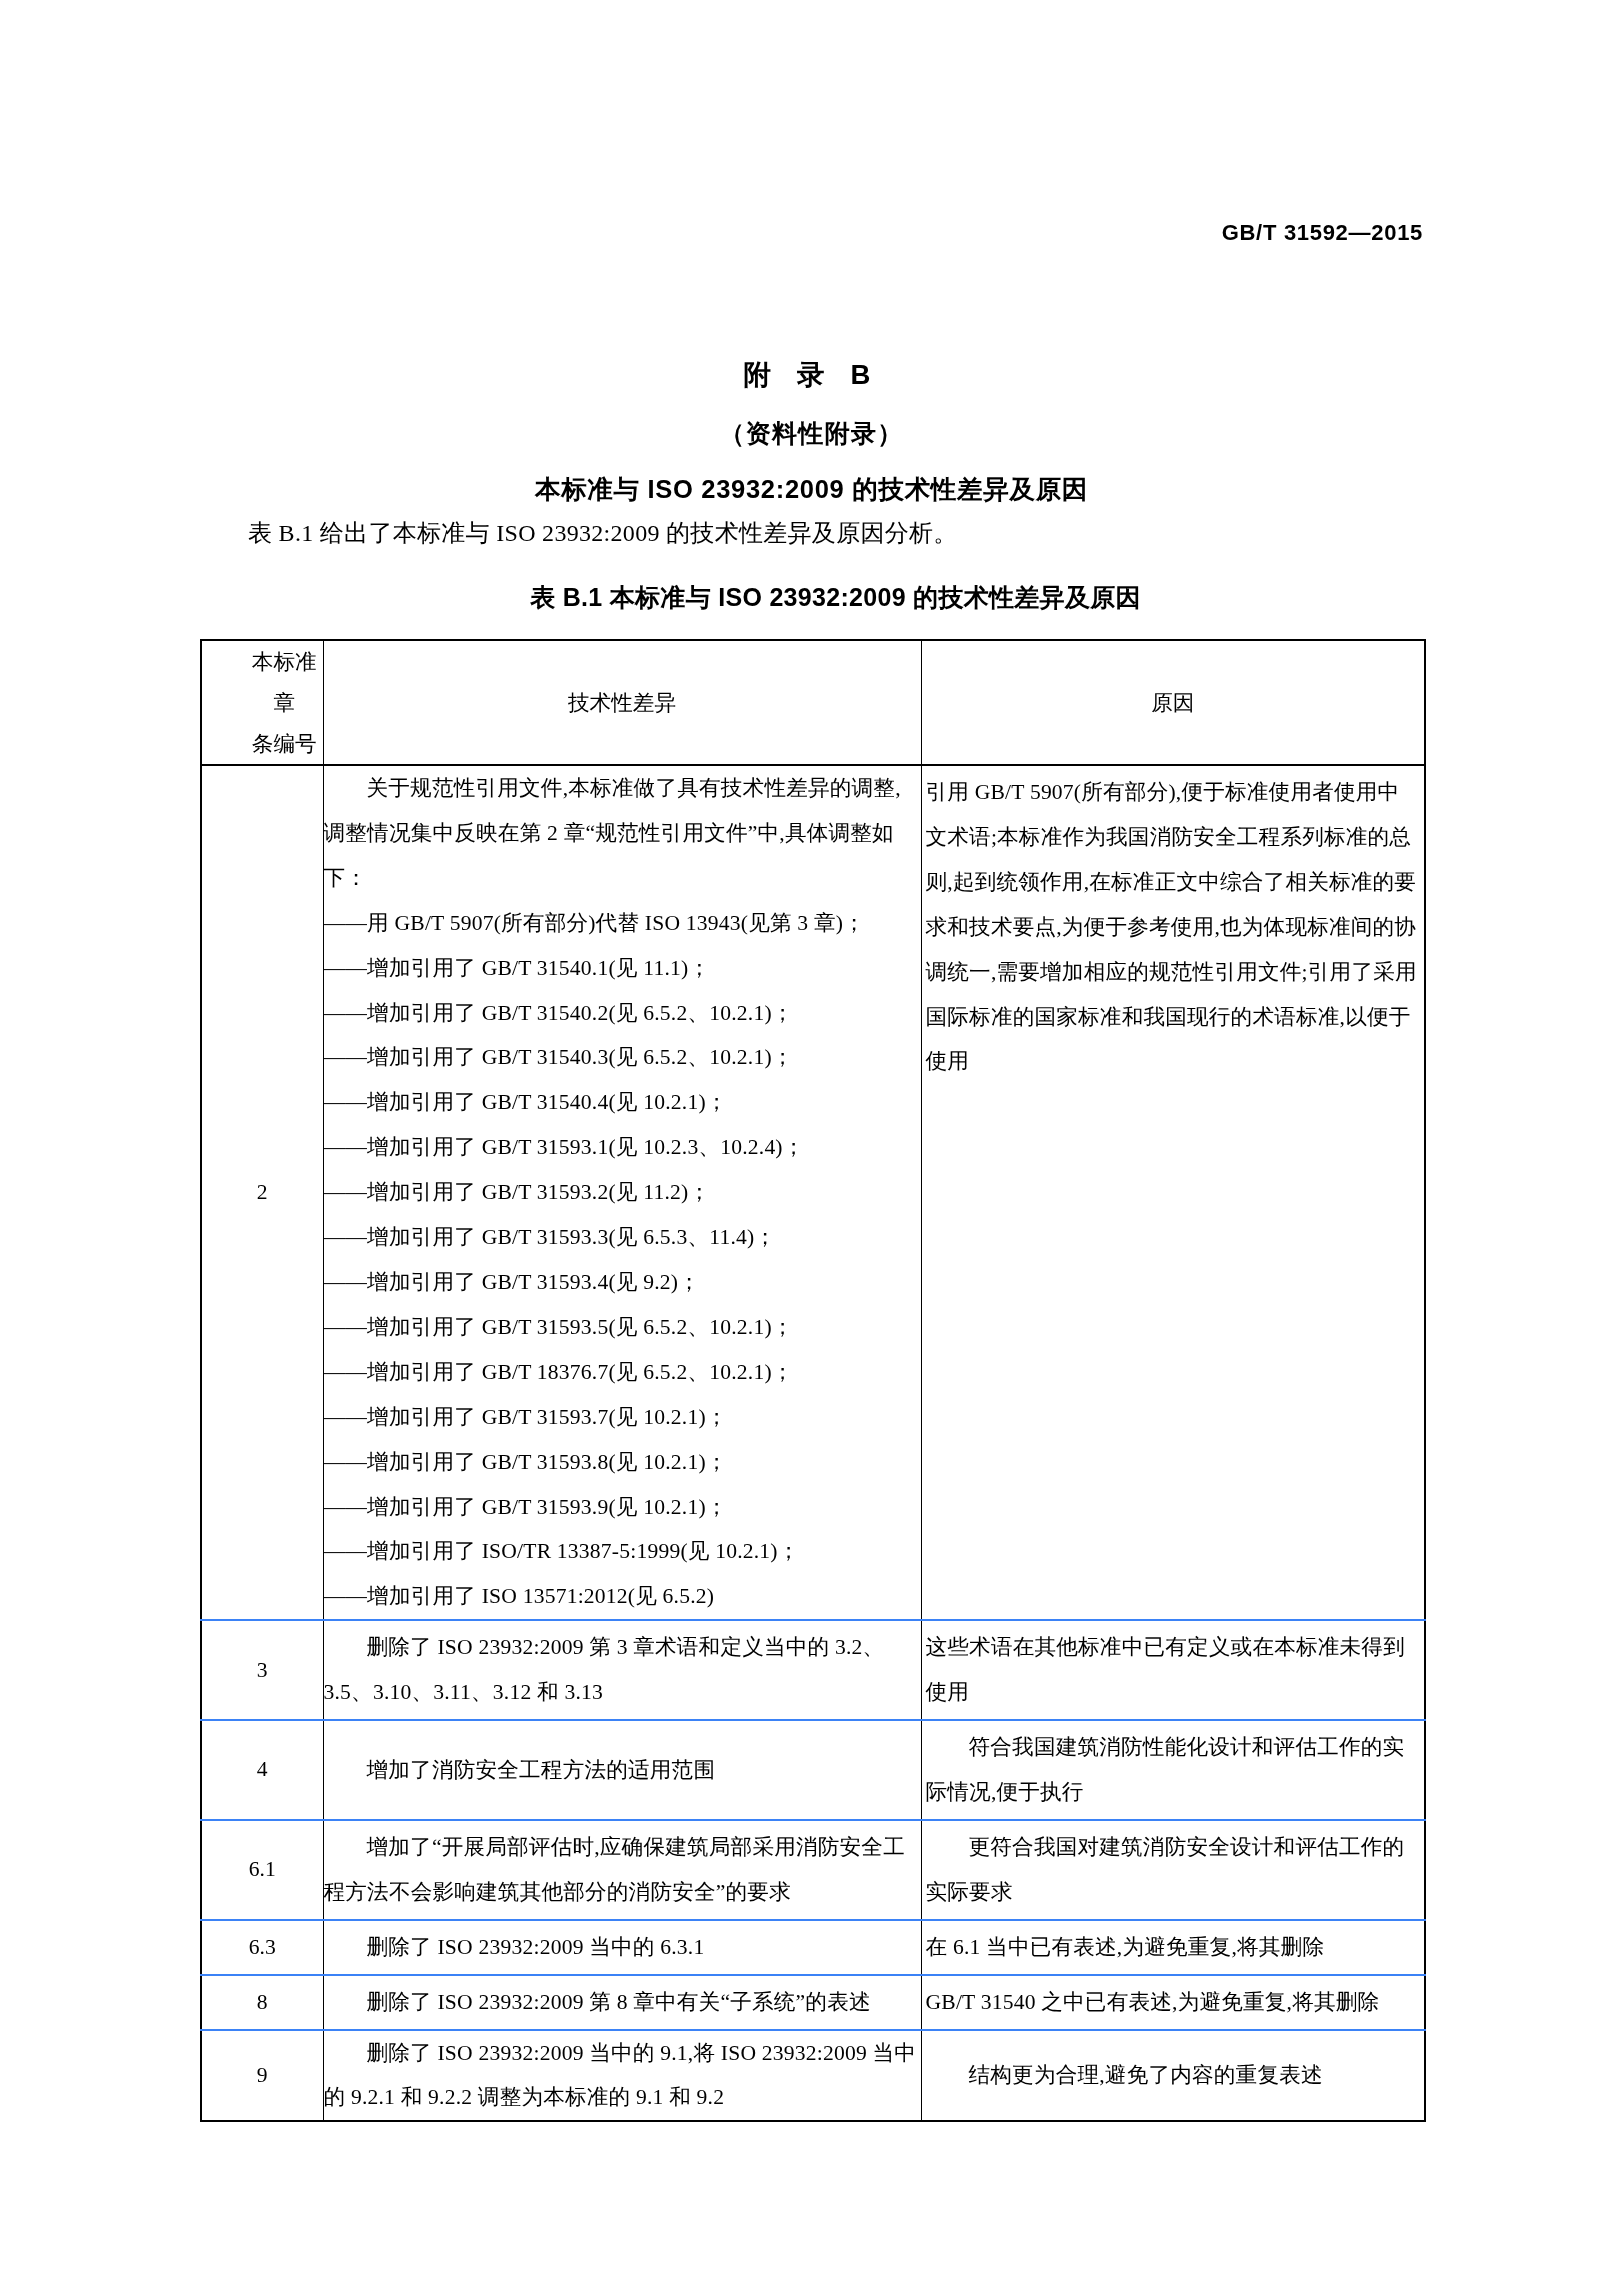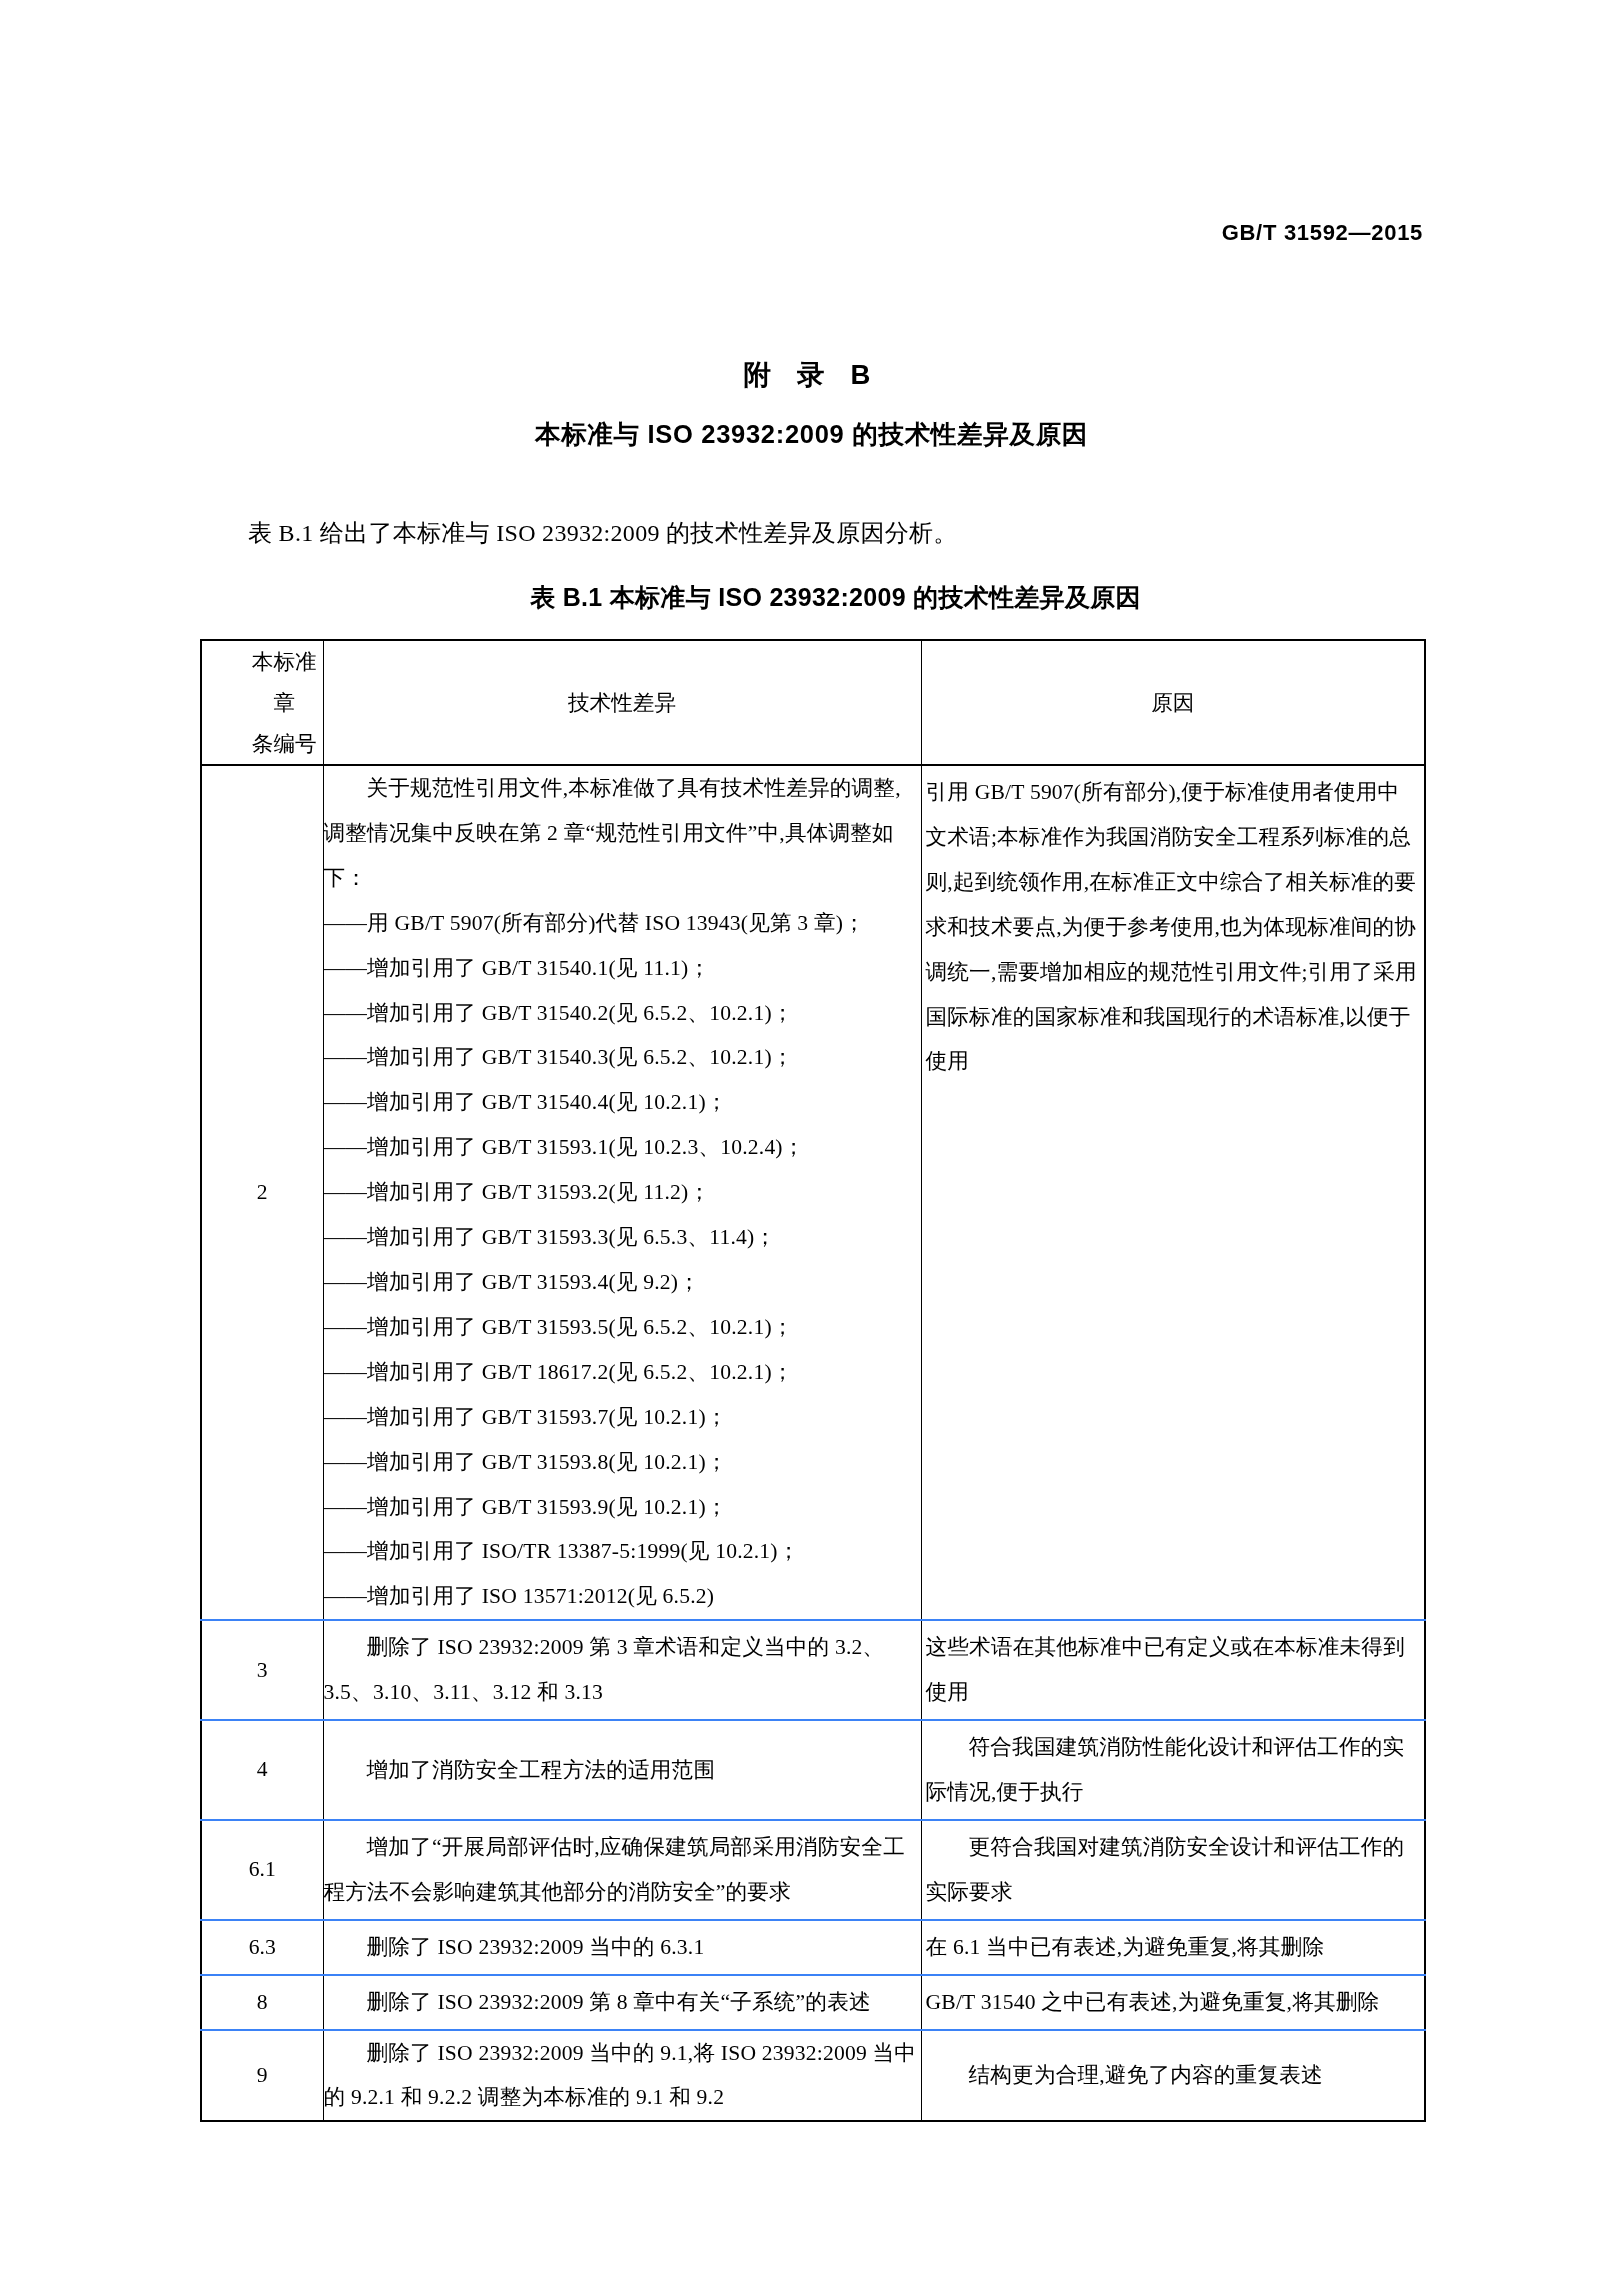--- a/index.html
+++ b/index.html
@@ -171,20 +171,21 @@
 </style>
 </head>
 <body>
 
 <div class="page">
 
   <div class="page-header">GB/T 31592—2015</div>
 
   <div class="annex-block">
     <div class="annex-label">附 录 B</div>
+    <div class="annex-kind">（资料性附录）</div>
     <div class="annex-heading">本标准与 ISO 23932:2009 的技术性差异及原因</div>
   </div>
 
   <div class="intro">表 B.1 给出了本标准与 ISO 23932:2009 的技术性差异及原因分析。</div>
 
   <div class="table-caption">表 B.1   本标准与 ISO 23932:2009 的技术性差异及原因</div>
 
   <table class="diff-table">
     <colgroup>
       <col class="c-num">
@@ -210,21 +211,21 @@
           <p class="dash">——用 GB/T 5907(所有部分)代替 ISO 13943(见第 3 章)；</p>
           <p class="dash">——增加引用了 GB/T 31540.1(见 11.1)；</p>
           <p class="dash">——增加引用了 GB/T 31540.2(见 6.5.2、10.2.1)；</p>
           <p class="dash">——增加引用了 GB/T 31540.3(见 6.5.2、10.2.1)；</p>
           <p class="dash">——增加引用了 GB/T 31540.4(见 10.2.1)；</p>
           <p class="dash">——增加引用了 GB/T 31593.1(见 10.2.3、10.2.4)；</p>
           <p class="dash">——增加引用了 GB/T 31593.2(见 11.2)；</p>
           <p class="dash">——增加引用了 GB/T 31593.3(见 6.5.3、11.4)；</p>
           <p class="dash">——增加引用了 GB/T 31593.4(见 9.2)；</p>
           <p class="dash">——增加引用了 GB/T 31593.5(见 6.5.2、10.2.1)；</p>
-          <p class="dash">——增加引用了 GB/T 18617.2(见 6.5.2、10.2.1)；</p>
+          <p class="dash">——增加引用了 GB/T 18376.7(见 6.5.2、10.2.1)；</p>
           <p class="dash">——增加引用了 GB/T 31593.7(见 10.2.1)；</p>
           <p class="dash">——增加引用了 GB/T 31593.8(见 10.2.1)；</p>
           <p class="dash">——增加引用了 GB/T 31593.9(见 10.2.1)；</p>
           <p class="dash">——增加引用了 ISO/TR 13387-5:1999(见 10.2.1)；</p>
           <p class="dash">——增加引用了 ISO 13571:2012(见 6.5.2)</p>
         </td>
         <td class="cell-reason" style="vertical-align:top;">
           <p>引用 GB/T 5907(所有部分),便于标准使用者使用中文术语;本标准作为我国消防安全工程系列标准的总则,起到统领作用,在标准正文中综合了相关标准的要求和技术要点,为便于参考使用,也为体现标准间的协调统一,需要增加相应的规范性引用文件;引用了采用国际标准的国家标准和我国现行的术语标准,以便于使用</p>
         </td>
       </tr>

